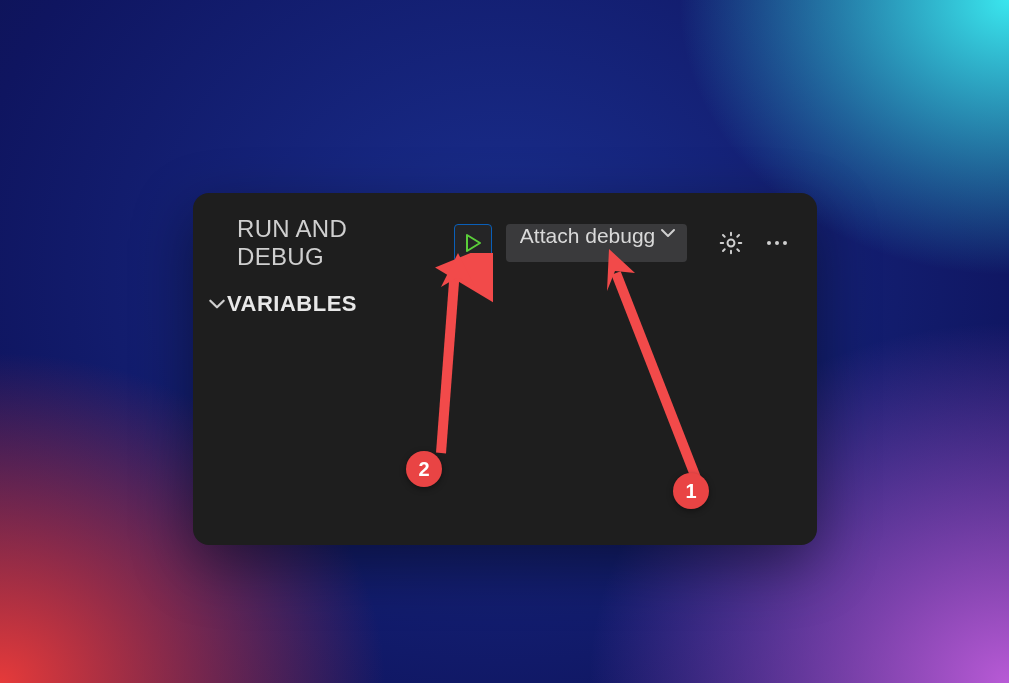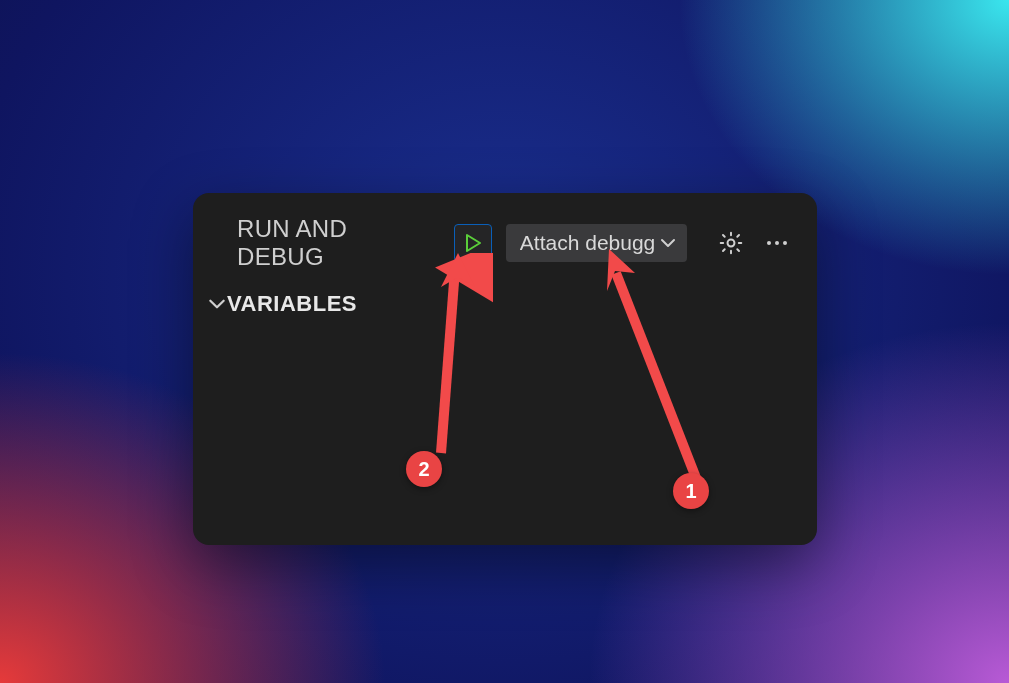--- a/index.html
+++ b/index.html
@@ -48,21 +48,20 @@
     justify-content: center;
     cursor: pointer;
   }
   .play-btn svg { display:block; }
 
   .config-select {
     height: 38px;
     background: #3a3a3c;
     border-radius: 4px;
     display: flex;
-    align-items: center;
     padding: 0 10px 0 14px;
     cursor: pointer;
     gap: 4px;
     max-width: 200px;
   }
   .config-label {
     color: #d9d9d9;
     font-size: 21px;
     white-space: nowrap;
     overflow: hidden;

